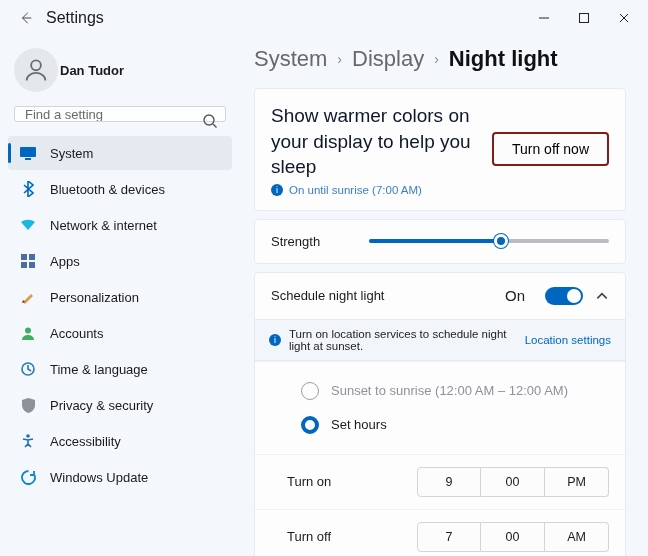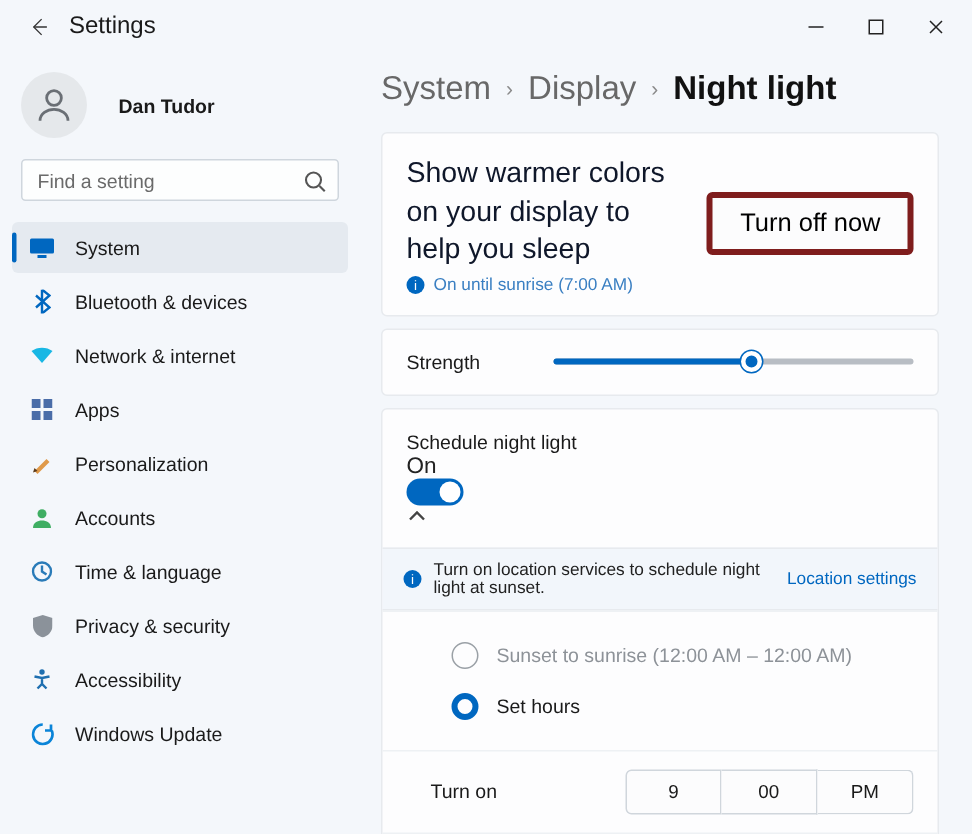--- a/index.html
+++ b/index.html
@@ -9,27 +9,27 @@
   .titlebar .back { width: 28px; height: 28px; display:flex; align-items:center; justify-content:center; cursor:pointer; }
   .titlebar .title { font-size: 16px; margin-left: 6px; color:#1a1a1a; }
   .titlebar .spacer { flex:1; }
   .titlebar .wbtn { width: 40px; height: 28px; display:flex; align-items:center; justify-content:center; cursor:pointer; }
   .titlebar .wbtn svg { display:block; }
 
   .shell { display:flex; height: calc(100% - 36px); }
 
   
   .sidebar { width: 240px; padding: 6px 8px 0 8px; display:flex; flex-direction:column; }
-  .profile { display:flex; align-items:center; padding: 6px 6px 14px 6px; gap:21px; }
+  .profile { display:flex; align-items:center; padding: 6px 6px 14px 6px; gap:2px; }
   .avatar { width: 44px; height: 44px; border-radius: 50%; background:#e5e8eb; display:flex; align-items:center; justify-content:center; color:#575757; }
   .avatar svg { width:28px; height:28px; }
   .profile .name { font-weight:600; font-size:13px; }
 
   .search { position:relative; margin: 0 6px 14px 6px; }
-  .search input { width:100%; height: 28px; padding: 0 30px 0 10px; border:1px solid #cfd6dd; background:#fdfefe; border-radius:3px; font-size:13px; outline:none; }
+  .search input { width:100%; height: 16px; padding: 0 30px 0 10px; border:1px solid #cfd6dd; background:#fdfefe; border-radius:3px; font-size:13px; outline:none; }
   .search input::placeholder { color:#6a6a6a; }
   .search .sicon { position:absolute; right:8px; top:7px; width:16px; height:16px; color:#555; }
 
   .nav { display:flex; flex-direction:column; gap:2px; }
   .nav-item { display:flex; align-items:center; height:34px; padding: 0 12px; border-radius:4px; cursor:pointer; font-size:13px; gap:14px; position:relative; }
   .nav-item.active { background:#e5eaf0; }
   .nav-item.active::before { content:""; position:absolute; left:0px; top:7px; bottom:7px; width:3px; background:#0067c0; border-radius:2px; }
   .nav-item .nicon { width:16px; height:16px; display:flex; align-items:center; justify-content:center; }
 
   
@@ -39,30 +39,30 @@
   .breadcrumbs .chev { font-size:14px; color:#8a8a8a; }
   .breadcrumbs .crumb.current { color:#111; font-weight:600; }
 
   .card { background:#fdfdfe; border:1px solid #e7eaee; border-radius:4px; margin-bottom:8px; }
 
   .card1 { padding:14px 16px; display:flex; align-items:center; }
   .card1 .left { flex:1; }
   .card1 .desc { font-size:19px; color:#0f172a; line-height:1.35; max-width:220px; }
   .card1 .status-row { display:flex; align-items:center; gap:6px; margin-top:4px; font-size:11.5px; color:#3a7fc2; }
   .card1 .status-row .dot { width:12px; height:12px; border-radius:50%; background:#0067c0; display:flex; align-items:center; justify-content:center; color:#fff; font-size:9px; }
-  .btn { background:#fcfcfd; border:4px solid #7f1d1d; border-radius:4px; padding:7px 18px; font-size:17px; cursor:pointer;margin-left:18px; }
+  .btn { background:#fcfcfd; border:2px solid #7f1d1d; border-radius:4px; padding:7px 18px; font-size:14px; cursor:pointer;margin-left:18px; }
 
   .card2 { padding:14px 16px; display:flex; align-items:center; gap:18px; }
   .card2 .lbl { font-size:13px; flex:0 0 80px; }
   .slider-track { position:relative; flex:1; height:4px; }
   .slider-track .rail { position:absolute; left:0; right:0; top:0; height:4px; background:#b8bdc4; border-radius:2px; }
   .slider-track .fill { position:absolute; left:0; top:0; height:4px; background:#0067c0; border-radius:2px; }
   .slider-track .thumb { position:absolute; top:-5px; width:14px; height:14px; border-radius:50%; background:#0067c0; border:3px solid #fff; box-shadow:0 0 0 1px #0067c0; cursor:pointer; }
 
-  .card3 .hdr { padding:14px 16px; display:flex; cursor:pointer;flex-direction:column; }
+  .card3 .hdr { padding:14px 16px; display:flex; align-items:center; cursor:pointer; }
   .card3 .hdr .lbl { flex:1; font-size:13px; }
   .card3 .hdr .state { font-size:15px; margin-right:20px; color:#222; }
   .toggle { width:38px; height:18px; border-radius:10px; background:#0067c0; position:relative; cursor:pointer; margin-right:12px; }
   .toggle .knob { position:absolute; right:2px; top:2px; width:14px; height:14px; border-radius:50%; background:#fff; }
   .card3 .hdr .expand { width:14px; height:14px; color:#444; }
 
   .infobar { background:#f2f6fb; border-top:1px solid #e7eaee; border-bottom:1px solid #e7eaee; padding:8px 14px; display:flex; align-items:center; gap:8px; font-size:11.5px; }
   .infobar .dot { width:12px; height:12px; border-radius:50%; background:#0067c0; display:flex; align-items:center; justify-content:center; color:#fff; font-size:9px; flex-shrink:0; }
   .infobar .msg { flex:1; color:#222; }
   .infobar .link { color:#0067c0; cursor:pointer; }

